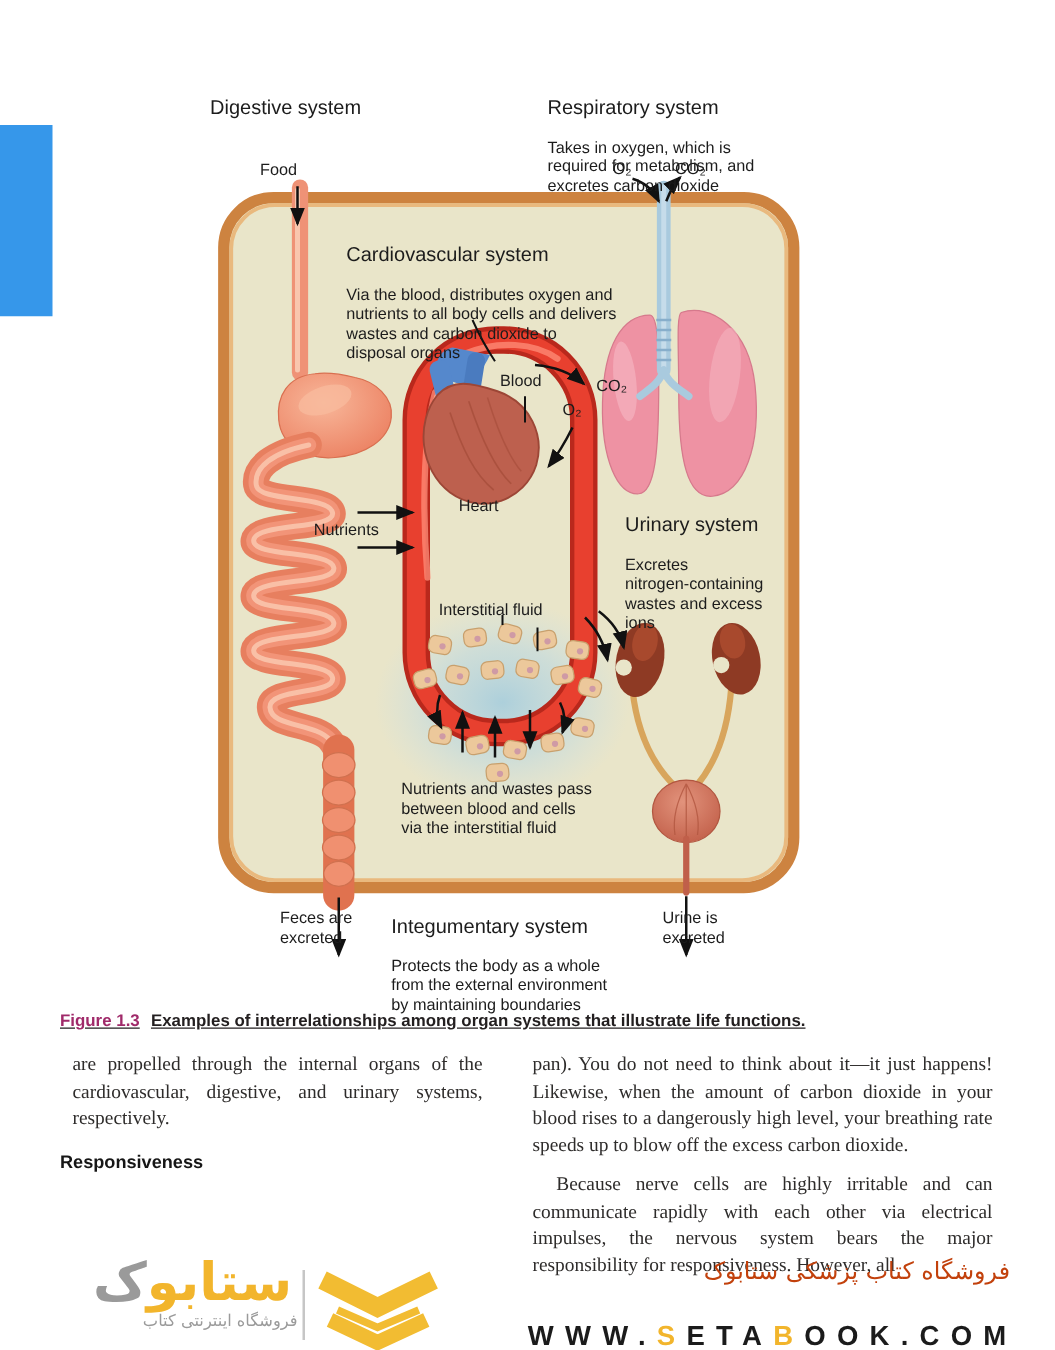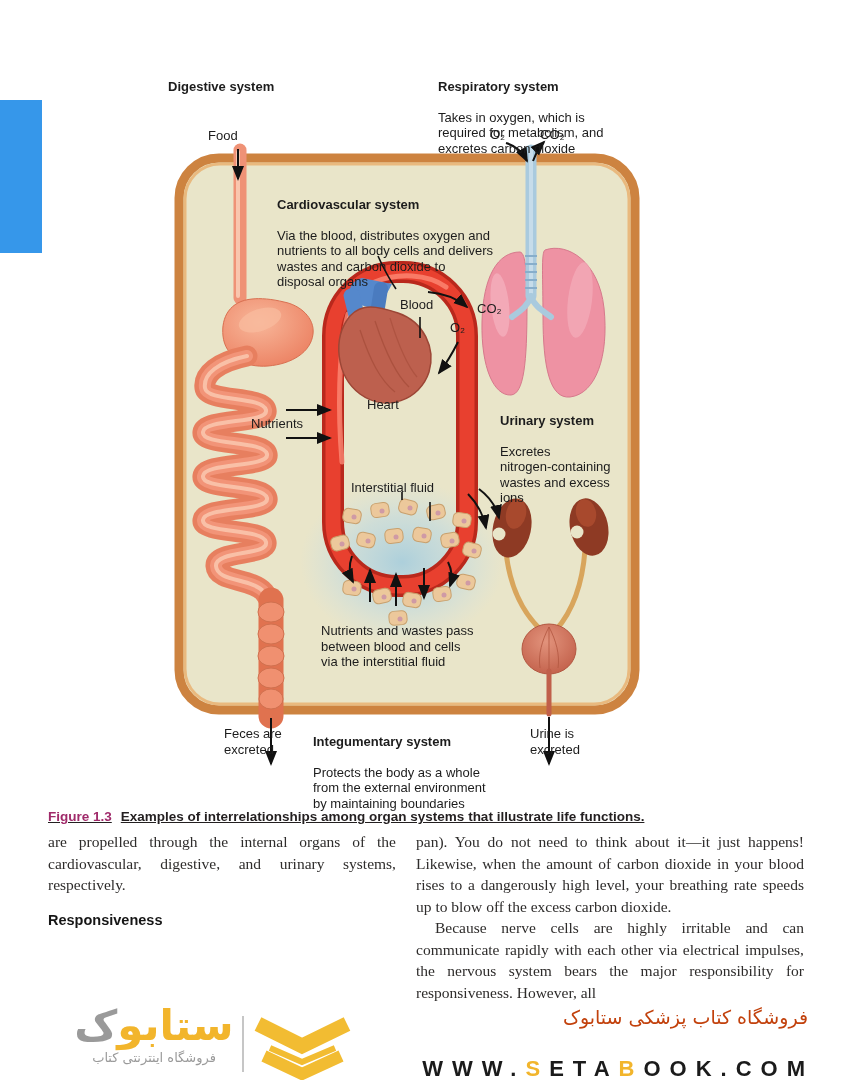--- a/index.html
+++ b/index.html
@@ -1,42 +1,42 @@
 <!DOCTYPE html>
 <html><head>
 <meta charset="utf-8">
 <style>
   html,body{margin:0;padding:0;}
   body{width:844px;height:1080px;position:relative;background:#ffffff;overflow:hidden;
        font-family:"Liberation Sans","DejaVu Sans",sans-serif;}
   
   .lbl{position:absolute;font:13px/15.5px "Liberation Sans","DejaVu Sans",sans-serif;
        color:#1c1c1c;white-space:pre-line;z-index:3;}
-  .ttl{font-weight:bold;font-size:13px;}
+  .ttl{font-weight:normal;font-size:16px;}
   
   .caption{position:absolute;left:48px;top:808px;width:770px;z-index:3;
            font:bold 13.5px/17px "Liberation Sans","DejaVu Sans",sans-serif;color:#231f20;text-decoration:underline;}
   .figno{color:#a02a6a;margin-right:9px;}
   
   .col{position:absolute;top:831px;z-index:3;
        font:15.5px/21.5px "Liberation Serif","DejaVu Serif",serif;color:#2e2c2b;
        text-align:justify;}
-  .col p{margin:0;}
+  .col p{margin:10px;}
   .col .head{font:bold 14.5px/18px "Liberation Sans","DejaVu Sans",sans-serif;color:#161616;
              margin:15px 0 7px 0;text-align:left;}
   .col .indent{text-indent:19px;}
   .col b{font-weight:bold;}
   
   .sidetab{position:absolute;left:0;top:100px;width:42px;height:153px;background:#3697ea;z-index:2;}
   
   .f-wordmark{position:absolute;left:70px;top:1003px;width:168px;text-align:center;z-index:3;
               font:bold 42px/46px "DejaVu Sans",sans-serif;direction:rtl;}
   .f-wordmark .y{color:#f2b52c;}
   .f-wordmark .g{color:#9a9a9a;}
-  .f-tagline{position:absolute;left:70px;top:1050px;width:168px;text-align:center;z-index:3;
+  .f-tagline{position:absolute;left:70px;top:1050px;width:168px;z-index:3;
              font:13px/16px "DejaVu Sans",sans-serif;color:#9a9a9a;direction:rtl;}
   .f-divider{position:absolute;left:242px;top:1016px;width:2px;height:56px;background:#c6c6c6;z-index:3;}
   .f-fa{position:absolute;right:36px;top:1004px;width:420px;text-align:right;z-index:3;
         font:19px/26px "DejaVu Sans",sans-serif;color:#c2410c;direction:rtl;}
   .f-url{position:absolute;right:30px;top:1036px;width:480px;text-align:right;z-index:3;
          font:bold 22px/30px "Liberation Sans","DejaVu Sans",sans-serif;color:#1b1b1b;
          letter-spacing:9px;margin-top:18px;}
   .f-url .y{color:#f2b52c;}
   svg.diagram{position:absolute;left:0;top:0;z-index:1;}
   svg.emblem{position:absolute;left:0;top:0;z-index:3;}

